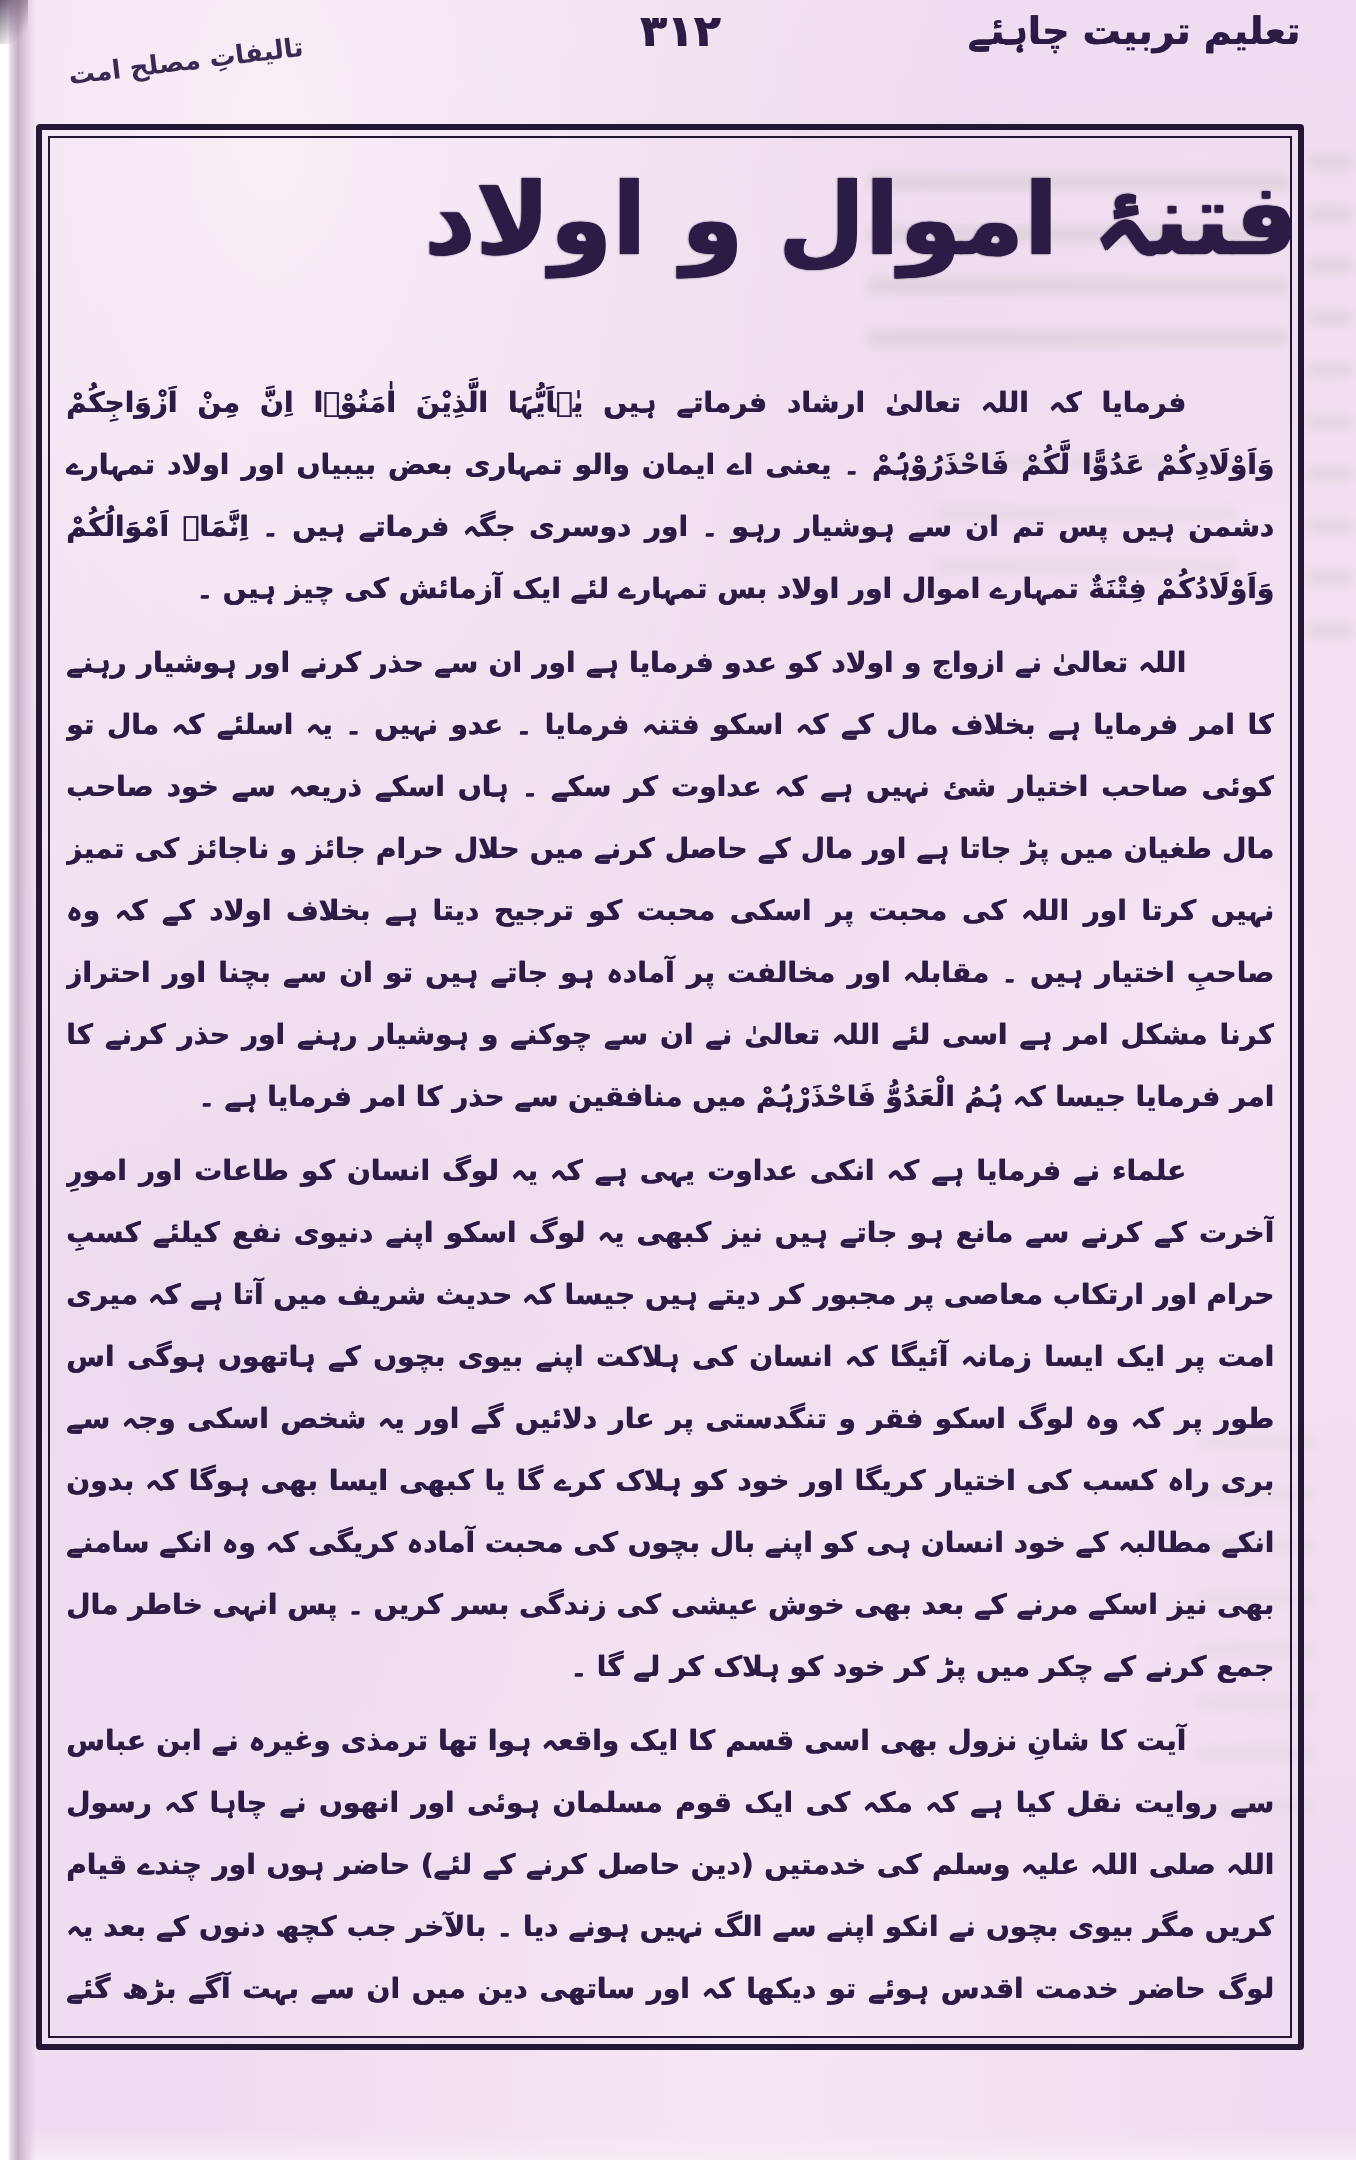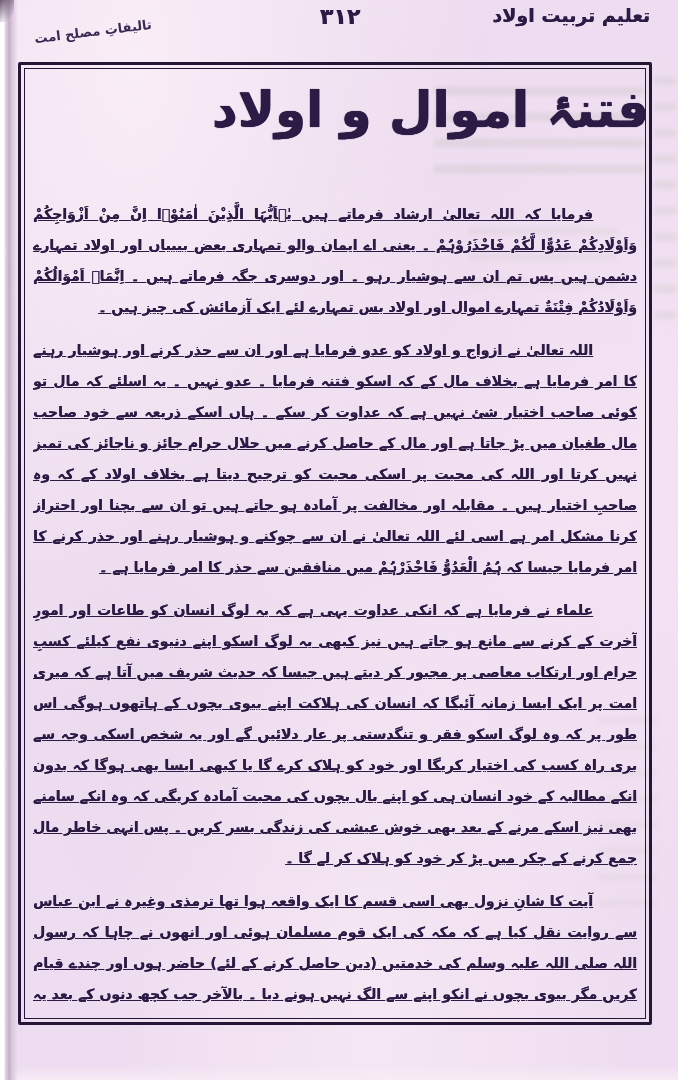--- a/index.html
+++ b/index.html
@@ -89,21 +89,21 @@
     letter-spacing:0;
   }
 
   .text-area{
     position:absolute;top:122px;left:12px;right:12px;bottom:8px;
     direction:rtl;text-align:justify;
     font-size:14px;font-weight:bold;line-height:31px;
     overflow:hidden;
     text-shadow:0.3px 0 0 currentColor;
   }
-  .text-area p{margin:12px 0 6px 0;text-indent:44px;text-decoration:underline;}
+  .text-area p{margin:0 0 6px 0;text-indent:44px;}
 
   
   .bleed{
     position:absolute;
     background:repeating-linear-gradient(
       180deg,
       rgba(122,138,100,0) 0px,rgba(122,138,100,0) 16px,
       rgba(122,138,100,0.35) 18px,rgba(122,138,100,0.35) 24px,
       rgba(122,138,100,0) 26px);
     filter:blur(2px);
@@ -124,21 +124,21 @@
   <div class="spine-edge"></div>
   <div class="corner-shadow"></div>
   <div class="bottom-edge"></div>
 
   <div class="bleed bleed-top-right"></div>
   <div class="bleed bleed-right-margin"></div>
   <div class="bleed bleed-mid"></div>
   <div class="bleed bleed-low"></div>
 
   <div class="header">
-    <div class="running-title">تعلیم تربیت اولاد</div>
+    <div class="running-title">تعلیم تربیت چاہئے</div>
     <div class="page-number">۳۱۲</div>
     <div class="stamp">تالیفاتِ مصلح امت</div>
   </div>
 
   <div class="content-box">
     <div class="page-title">فتنۂ اموال و اولاد</div>
 
     <div class="text-area">
       <p>فرمایا کہ اللہ تعالیٰ ارشاد فرماتے ہیں یٰۤاَیُّہَا الَّذِیْنَ اٰمَنُوْۤا اِنَّ مِنْ اَزْوَاجِکُمْ وَاَوْلَادِکُمْ عَدُوًّا لَّکُمْ فَاحْذَرُوْہُمْ ۔ یعنی اے ایمان والو تمہاری بعض بیبیاں اور اولاد تمہارے دشمن ہیں پس تم ان سے ہوشیار رہو ۔ اور دوسری جگہ فرماتے ہیں ۔ اِنَّمَاۤ اَمْوَالُکُمْ وَاَوْلَادُکُمْ فِتْنَةٌ تمہارے اموال اور اولاد بس تمہارے لئے ایک آزمائش کی چیز ہیں ۔</p>
       <p>اللہ تعالیٰ نے ازواج و اولاد کو عدو فرمایا ہے اور ان سے حذر کرنے اور ہوشیار رہنے کا امر فرمایا ہے بخلاف مال کے کہ اسکو فتنہ فرمایا ۔ عدو نہیں ۔ یہ اسلئے کہ مال تو کوئی صاحب اختیار شئ نہیں ہے کہ عداوت کر سکے ۔ ہاں اسکے ذریعہ سے خود صاحب مال طغیان میں پڑ جاتا ہے اور مال کے حاصل کرنے میں حلال حرام جائز و ناجائز کی تمیز نہیں کرتا اور اللہ کی محبت پر اسکی محبت کو ترجیح دیتا ہے بخلاف اولاد کے کہ وہ صاحبِ اختیار ہیں ۔ مقابلہ اور مخالفت پر آمادہ ہو جاتے ہیں تو ان سے بچنا اور احتراز کرنا مشکل امر ہے اسی لئے اللہ تعالیٰ نے ان سے چوکنے و ہوشیار رہنے اور حذر کرنے کا امر فرمایا جیسا کہ ہُمُ الْعَدُوُّ فَاحْذَرْہُمْ میں منافقین سے حذر کا امر فرمایا ہے ۔</p>

